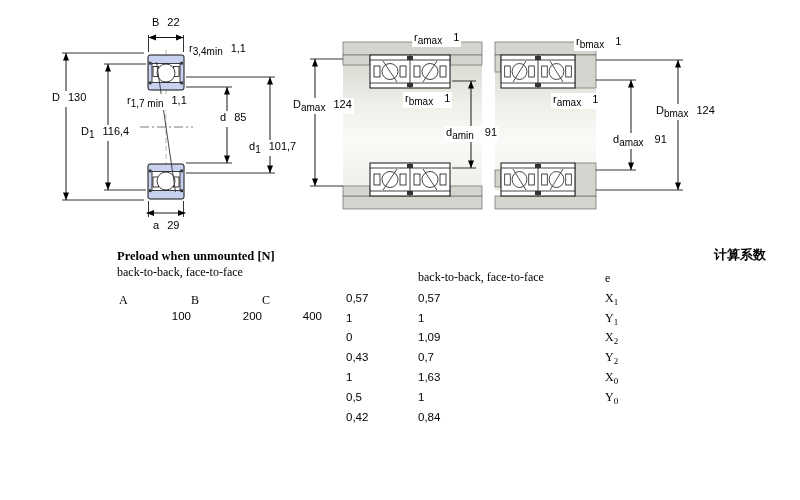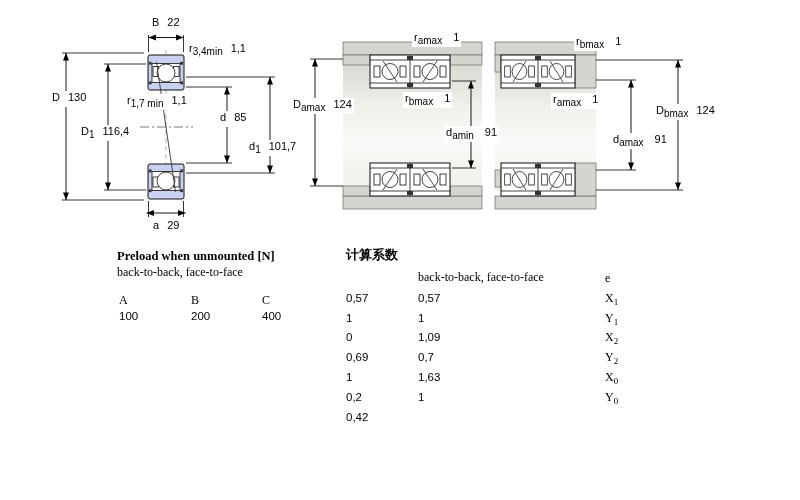--- a/index.html
+++ b/index.html
@@ -21,25 +21,25 @@
 
   
   #preload{position:absolute;left:101px;top:249px;width:230px;margin-left:16px;}
   .p-title{font:bold 12.5px "Liberation Serif",serif;line-height:14px;}
   .p-sub{font:12px "Liberation Serif",serif;line-height:13px;margin-top:3px;}
   .p-grid{
     display:grid;grid-template-columns:72px 71px 60px;row-gap:3px;
     margin-left:2px;margin-top:15px;
   }
   .p-h{font:12px "Liberation Serif",serif;line-height:13px;}
-  .p-v{font:11.5px "Liberation Sans",sans-serif;line-height:13px;}
+  .p-v{font:11.5px "Liberation Sans",sans-serif;line-height:13px;text-align:right;}
 
   
   #factors{position:absolute;left:346px;top:248px;width:420px;}
-  .f-title{font:bold 13px "Liberation Serif",serif;line-height:14px;}
+  .f-title{font:bold 13px "Liberation Serif",serif;line-height:14px;text-align:right;}
   .f-grid{display:grid;grid-template-columns:72px 187px 1fr;margin-top:9px;}
   .f-h{font:12px "Liberation Serif",serif;line-height:12px;padding-bottom:6px;}
   .f-l{font:12px "Liberation Serif",serif;line-height:15.8px;}
   .f-l sub{font-size:9px;vertical-align:-3px;}
   .f-v{font:11.5px "Liberation Sans",sans-serif;line-height:15.8px;}
 
   
   .ring{fill:#c8d1ef;stroke:#111;stroke-width:1;}
   .wht{fill:#fff;stroke:#111;stroke-width:0.8;}
   .box{fill:#fff;stroke:#111;stroke-width:1;}
@@ -228,27 +228,28 @@
 
     <div class="f-l"><span>X</span><sub>1</sub></div>
     <div class="f-v">1</div>
     <div class="f-v">1</div>
 
     <div class="f-l"><span>Y</span><sub>1</sub></div>
     <div class="f-v">0</div>
     <div class="f-v">1,09</div>
 
     <div class="f-l"><span>X</span><sub>2</sub></div>
-    <div class="f-v">0,69</div>
+    <div class="f-v">0,43</div>
     <div class="f-v">0,7</div>
 
     <div class="f-l"><span>Y</span><sub>2</sub></div>
     <div class="f-v">1</div>
     <div class="f-v">1,63</div>
 
     <div class="f-l"><span>X</span><sub>0</sub></div>
-    <div class="f-v">0,2</div>
+    <div class="f-v">0,5</div>
     <div class="f-v">1</div>
 
     <div class="f-l"><span>Y</span><sub>0</sub></div>
     <div class="f-v">0,42</div>
+    <div class="f-v">0,84</div>
   </div>
 </div>
 
 </body></html>

